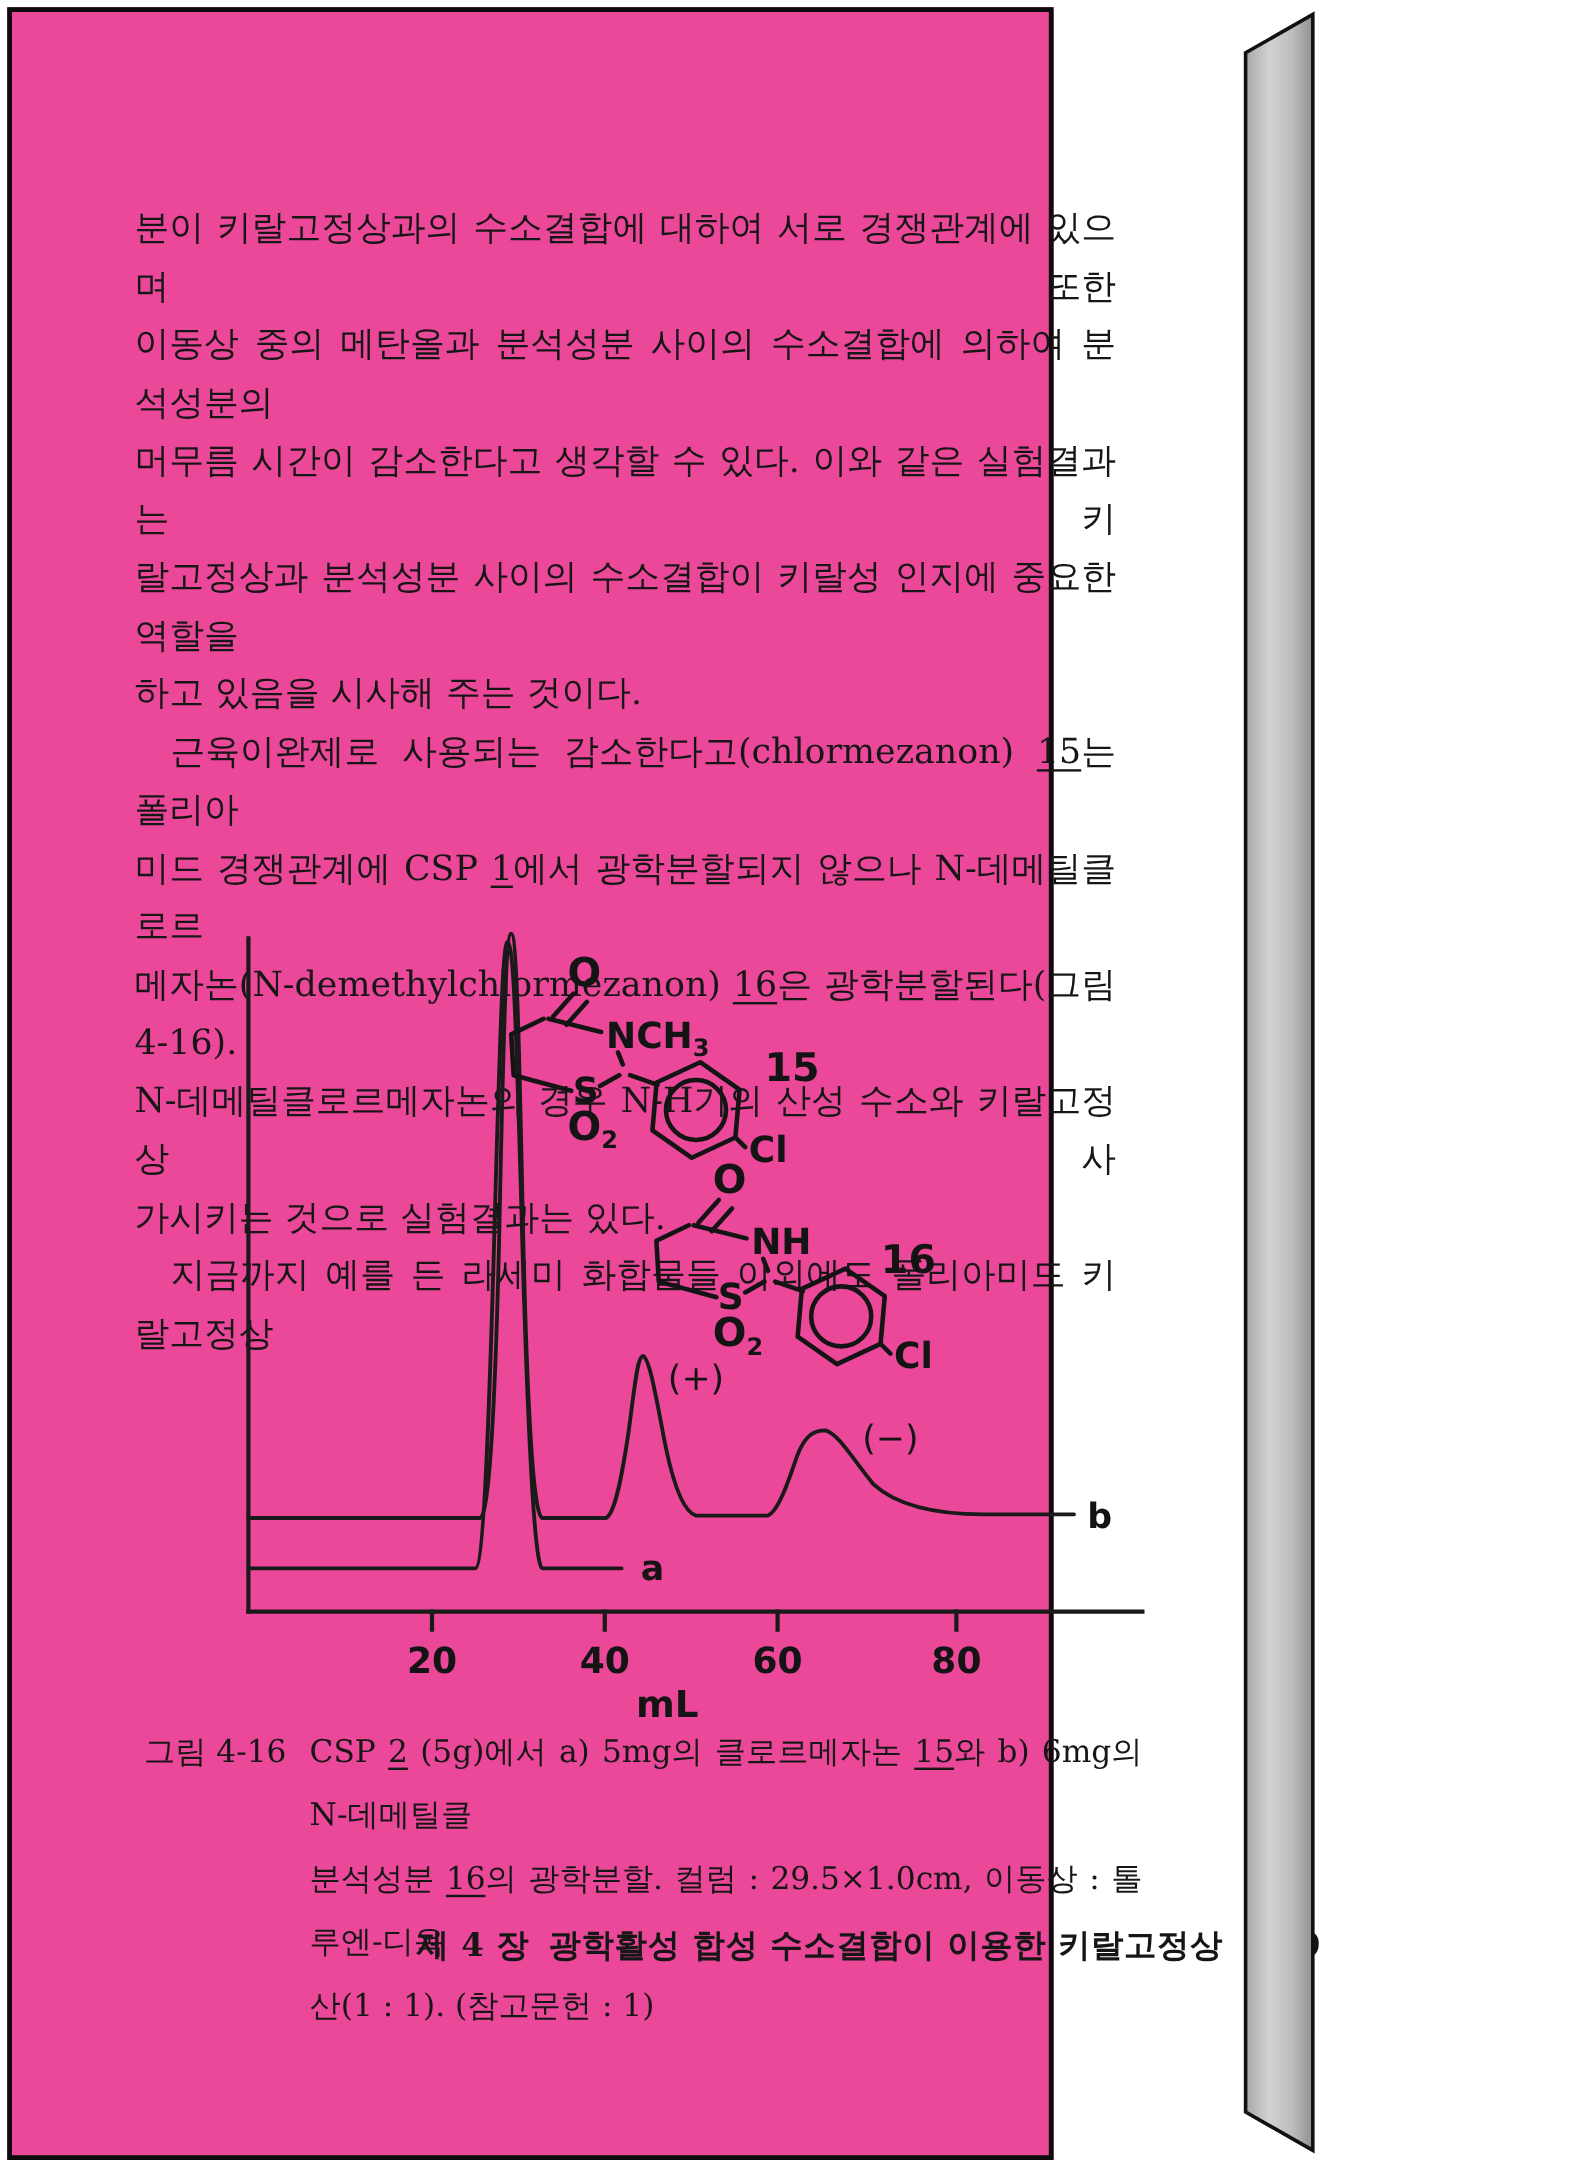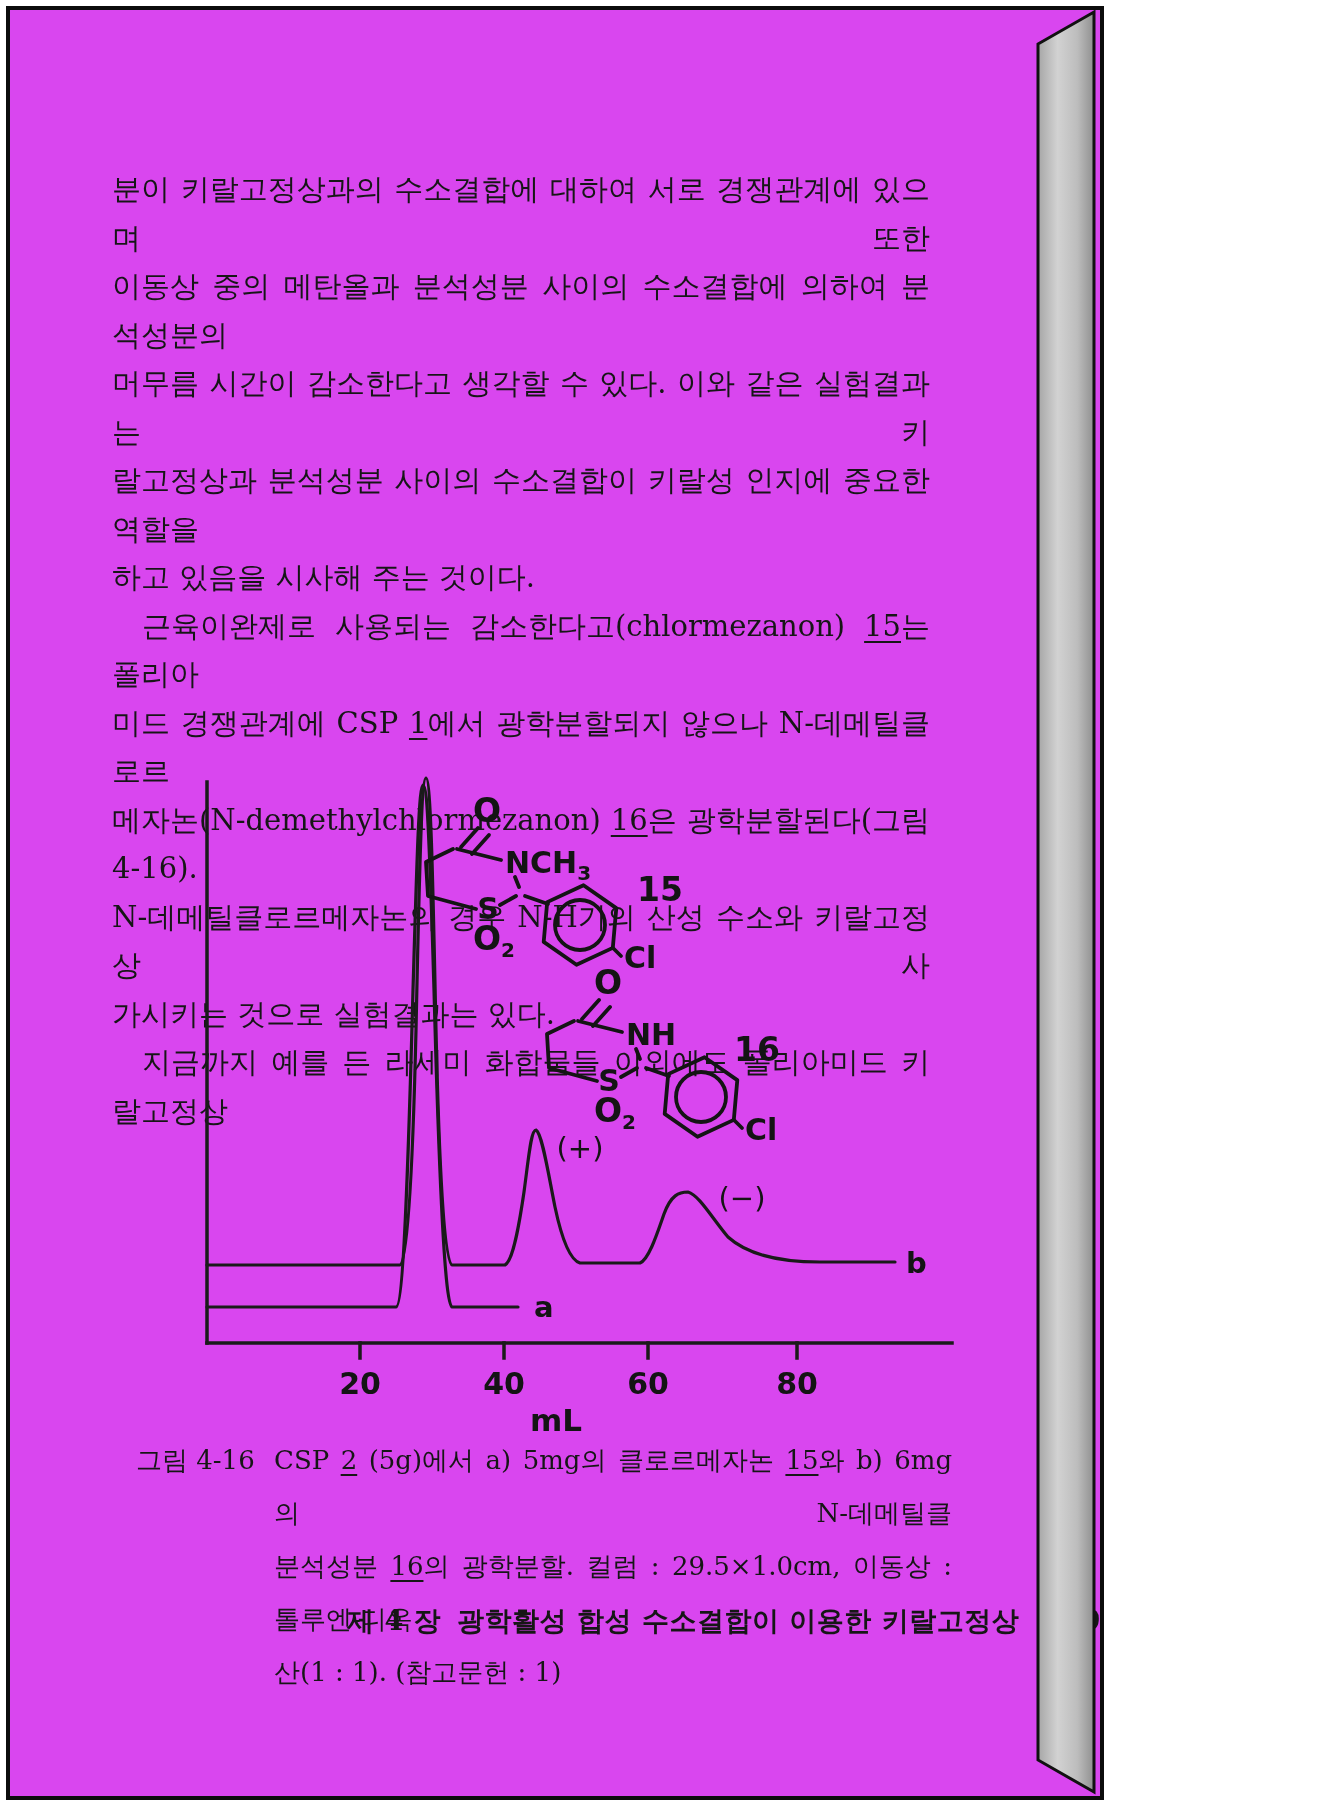--- a/index.html
+++ b/index.html
@@ -2,22 +2,22 @@
 <html><head>
 <meta charset="utf-8">
 <style>
   html,body{margin:0;padding:0;}
   body{
     width:1318px;height:1806px;position:relative;background:#ffffff;
     font-family:"DejaVu Serif","Liberation Serif",serif;color:#161616;
     overflow:hidden;
   }
   .page{
-    position:absolute;left:6px;top:6px;width:1098px;height:1794px;
-    box-sizing:border-box;border:4px solid #0c0c0c;background:#d946ef;
+    position:absolute;left:6px;top:6px;width:872px;height:1794px;
+    box-sizing:border-box;border:4px solid #0c0c0c;background:#ec4899;
   }
   .body-text{
     position:absolute;left:102px;top:155px;width:818px;
     font-size:29px;line-height:48.5px;
   }
   .line{white-space:nowrap;text-align:justify;text-align-last:left;}
   .line.fill{white-space:normal;text-align-last:justify;}
   .line.indent{text-indent:30px;}
   .u{text-decoration:underline;text-underline-offset:5px;text-decoration-thickness:2px;}
   .figure-svg{position:absolute;left:140px;top:740px;}
@@ -29,21 +29,21 @@
   .xunit{font-family:"DejaVu Sans","Liberation Sans",sans-serif;font-size:31px;font-weight:700;fill:#141414;}
   .peak-label{font-family:"DejaVu Sans","Liberation Sans",sans-serif;font-size:29px;font-weight:500;fill:#141414;}
   .trace-label{font-family:"DejaVu Sans","Liberation Sans",sans-serif;font-size:29px;font-weight:700;fill:#141414;}
   .bond{stroke:#141414;stroke-width:3.8;fill:none;stroke-linecap:round;stroke-linejoin:round;}
   .curve{stroke:#1a1a1a;stroke-width:3.2;fill:none;stroke-linecap:round;stroke-linejoin:round;}
   .axis{stroke:#1a1a1a;stroke-width:3.5;fill:none;stroke-linecap:square;}
   .caption{
     position:absolute;left:110px;top:1424px;width:832px;display:flex;
     font-size:26px;line-height:53px;
   }
-  .caption-tag{flex:0 0 138px;white-space:nowrap;margin-left:16px;}
+  .caption-tag{flex:0 0 138px;white-space:nowrap;}
   .caption-body{flex:1;}
   .footer{
     position:absolute;left:337px;top:1593px;white-space:nowrap;
     font-size:27px;font-weight:700;letter-spacing:0.5px;
   }
   .footer .chapter-label{margin-right:16px;}
   .footer .chapter-title{margin-right:24px;}
   .fore-edge-svg{position:absolute;left:1020px;top:0px;}
 </style>
 </head>

